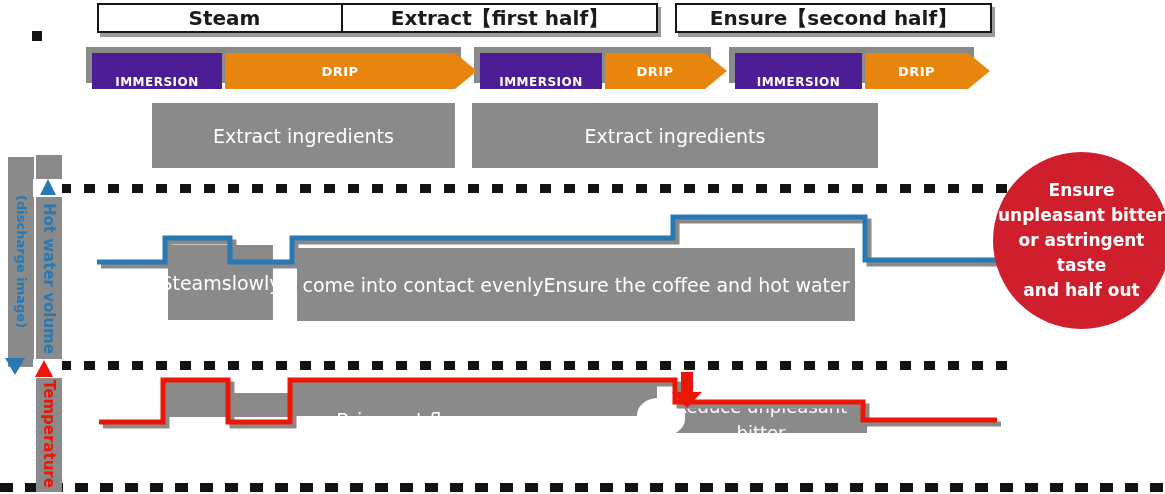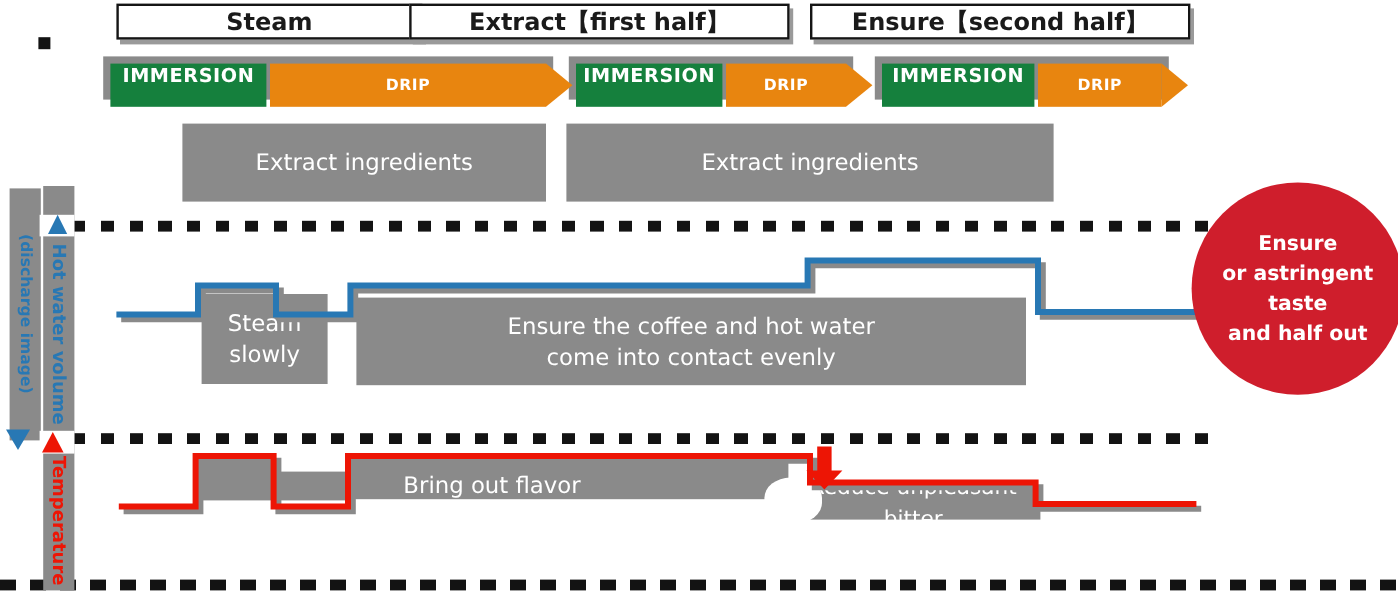--- a/index.html
+++ b/index.html
@@ -18,39 +18,39 @@
     font-size:20px;font-weight:700;color:#1a1a1a;
   }
 
   
   .seg{position:absolute;top:53px;height:36px;display:flex;}
   .seg::before{ 
     content:"";position:absolute;left:-6px;top:-6px;width:calc(100% + 12px);height:100%;
     background:#8a8a8a;z-index:0;
   }
   .imm{
-    position:relative;z-index:1;background:#15803d;color:#fff;
-    display:flex;align-items:flex-start;justify-content:center;
-    font-size:16px;font-weight:700;letter-spacing:.5px;
+    position:relative;z-index:1;background:#4c1d95;color:#fff;
+    display:flex;align-items:flex-end;justify-content:center;
+    font-size:12px;font-weight:700;letter-spacing:.5px;
   }
   .drip{
     position:relative;z-index:1;background:#e8850f;color:#fff;
     display:flex;align-items:center;justify-content:center;
     font-size:13px;font-weight:700;letter-spacing:.5px;margin-left:3px;
   }
   .drip::after{ 
     content:"";position:absolute;left:100%;top:0;
     border-top:18px solid transparent;border-bottom:18px solid transparent;
     border-left:22px solid #e8850f;
   }
 
   
   .note{
     position:absolute;background:#8a8a8a;color:#fff;
-    display:flex;flex-direction:column;align-items:center;justify-content:center;
+    display:flex;flex-direction:row;align-items:center;justify-content:center;
     font-size:19px;line-height:26px;text-align:center;
   }
 
   
   .dash-bw{position:absolute;height:9px;
     background:repeating-linear-gradient(90deg,#131313 0 11px,#ffffff 11px 24px);}
   .dash-b{position:absolute;height:9px;
     background:repeating-linear-gradient(90deg,#131313 0 13px,rgba(0,0,0,0) 13px 25px);}
 
   
@@ -133,28 +133,28 @@
 <div class="vgap z2" style="left:33px;top:179px;width:29px;height:18px;"></div>
 <div class="vgap z2" style="left:33px;top:359px;width:29px;height:19px;"></div>
 <div class="vlabel z3" style="left:36px;top:198px;width:26px;height:160px;font-size:15px;color:#2878b4;">Hot water volume</div>
 <div class="vlabel z3" style="left:36px;top:378px;width:26px;height:112px;font-size:15px;color:#ed1505;">Temperature</div>
 
 <div class="note z2" style="left:168px;top:245px;width:105px;height:75px;">
   <span>Steam</span>
   <span>slowly</span>
 </div>
 <div class="note z2" style="left:297px;top:248px;width:558px;height:73px;">
+  <span>come into contact evenly</span>
   <span>Ensure the coffee and hot water</span>
-  <span>come into contact evenly</span>
 </div>
 
 <div class="note z2" style="left:168px;top:384px;width:60px;height:33px;"></div>
 <div class="note z2" style="left:228px;top:393px;width:62px;height:24px;"></div>
 <div class="note z2" style="left:290px;top:383px;width:367px;height:33px;"></div>
-<div class="note z2" style="left:290px;top:383px;width:240px;height:43px;background:transparent;">
+<div class="note z2" style="left:290px;top:398px;width:240px;height:43px;background:transparent;">
   <span>Bring out flavor</span>
 </div>
 
 <div class="note z2" style="left:655px;top:406px;width:212px;height:27px;font-size:18px;">
   <span>Reduce unpleasant bitter</span>
 </div>
 
 <div class="blob z3" style="left:637px;top:398px;width:48px;height:38px;border-radius:45%;"></div>
 <div class="blob" style="left:672px;top:437px;width:180px;height:24px;z-index:5;"></div>
 
@@ -166,15 +166,16 @@
 
   <polygon points="48,179 40,195 56,195" fill="#2878b4"></polygon>
   <polygon points="5,358 25,358 15,375" fill="#2878b4"></polygon>
   <polygon points="44,360 35,377 53,377" fill="#ed1505"></polygon>
 
   <polygon points="681,372 693,372 693,392 702,392 687,408 672,392 681,392" fill="#ed1505"></polygon>
 </svg>
 
 <div class="circle">
   <span>Ensure</span>
+  <span>unpleasant bitter</span>
   <span>or astringent taste</span>
   <span>and half out</span>
 </div>
 
 </body></html>

